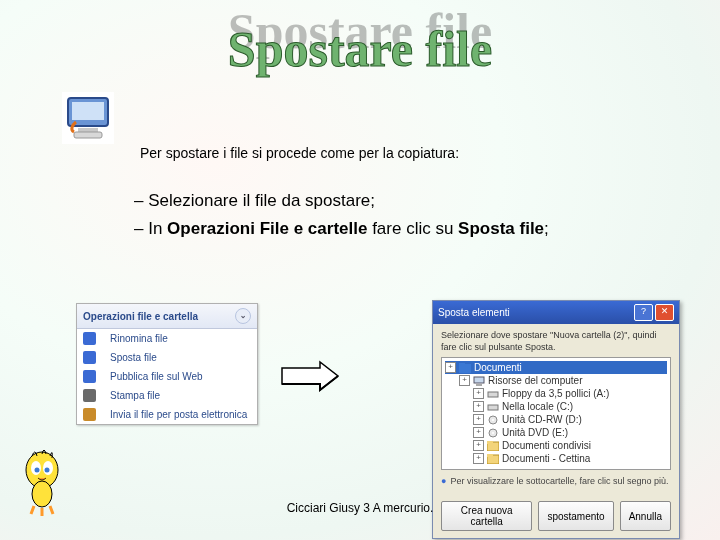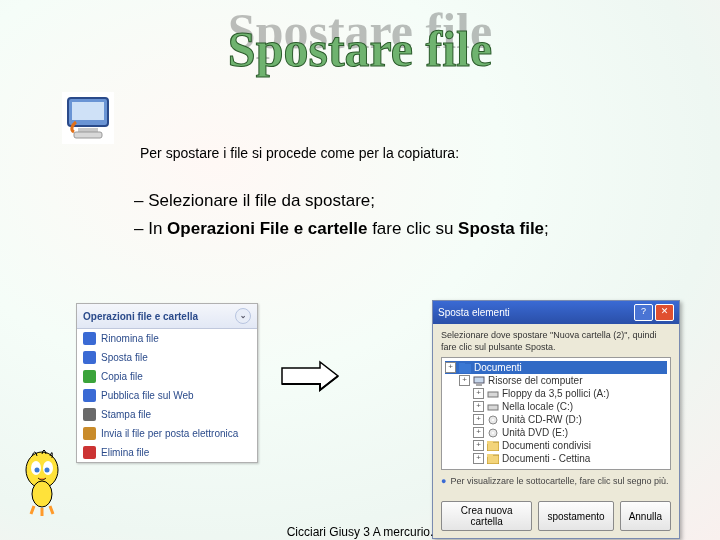--- a/index.html
+++ b/index.html
@@ -103,21 +103,21 @@
     border-radius: 50%;
     font-size: 8px;
     text-align: center;
     line-height: 13px;
     color: #556;
   }
   .op-item {
     padding: 3px 6px;
     display: flex;
     align-items: center;
-    gap: 5px;
+    gap: 14px;
     color: #2b4b8b;
   }
   .op-icon {
     width: 13px;
     height: 13px;
     display: inline-block;
     border-radius: 2px;
   }
   .arrow-block {
     position: absolute;
@@ -183,21 +183,21 @@
   }
   .winbtn {
     font-size: 10px; padding: 3px 8px;
     background: linear-gradient(#fdfdfd, #e5e5e5);
     border: 1px solid #8a8a8a;
     border-radius: 2px;
   }
   .footer {
     position: absolute;
     left: 50%;
-    bottom: 0;
+    bottom: 24px;
     transform: translateX(-50%);
     text-align: center;
     font-size: 12px;
     color: #000;
     line-height: 1.35;
     border-top: 1px solid rgba(0,0,0,0);
   }
   .tweety {
     position: absolute;
     left: 12px;
@@ -240,38 +240,30 @@
   <div id="op-items">
       <div class="op-item">
         <span class="op-icon" style="background:#3a6ad4"></span>
         <span>Rinomina file</span>
       </div>
       <div class="op-item">
         <span class="op-icon" style="background:#3a6ad4"></span>
         <span>Sposta file</span>
       </div>
       <div class="op-item">
-        <span class="op-icon" style="background:#3aa33a"></span>
-        <span>Copia file</span>
-      </div>
-      <div class="op-item">
         <span class="op-icon" style="background:#3a6ad4"></span>
         <span>Pubblica file sul Web</span>
       </div>
       <div class="op-item">
         <span class="op-icon" style="background:#6a6a6a"></span>
         <span>Stampa file</span>
       </div>
       <div class="op-item">
         <span class="op-icon" style="background:#c98b2a"></span>
         <span>Invia il file per posta elettronica</span>
-      </div>
-      <div class="op-item">
-        <span class="op-icon" style="background:#cc3333"></span>
-        <span>Elimina file</span>
       </div>
     </div>
 </div>
 
 <div class="arrow-block">
   <svg viewBox="0 0 60 32">
     <path d="M2 8 L40 8 L40 2 L58 16 L40 30 L40 24 L2 24 Z" fill="#fff" stroke="#000" stroke-width="1.5"></path>
     <path d="M2 24 L40 24 L40 30 L58 16" fill="none" stroke="#000" stroke-width="2"></path>
   </svg>
 </div>

